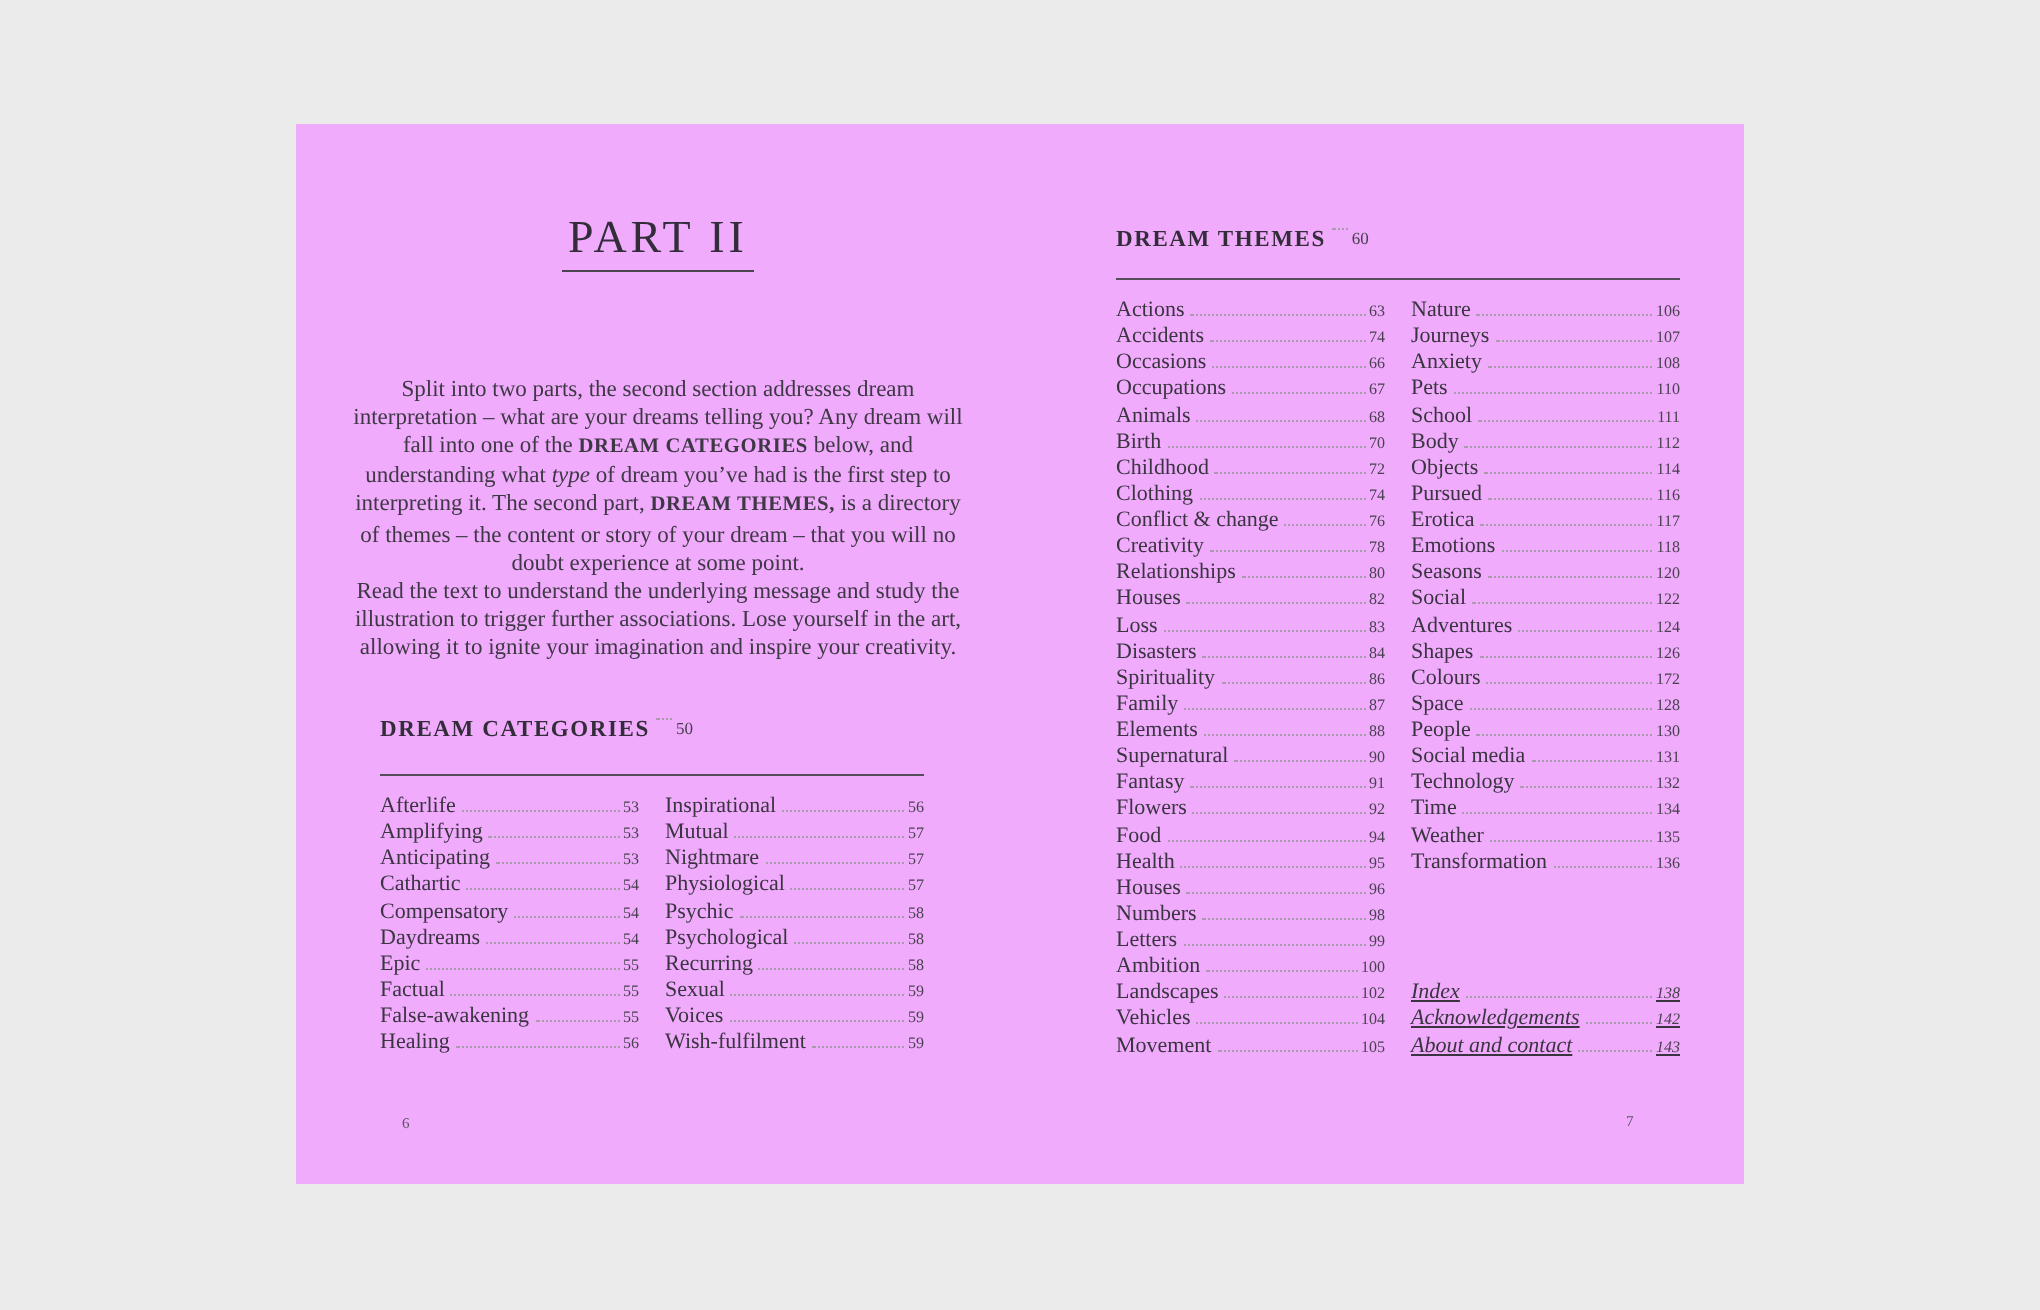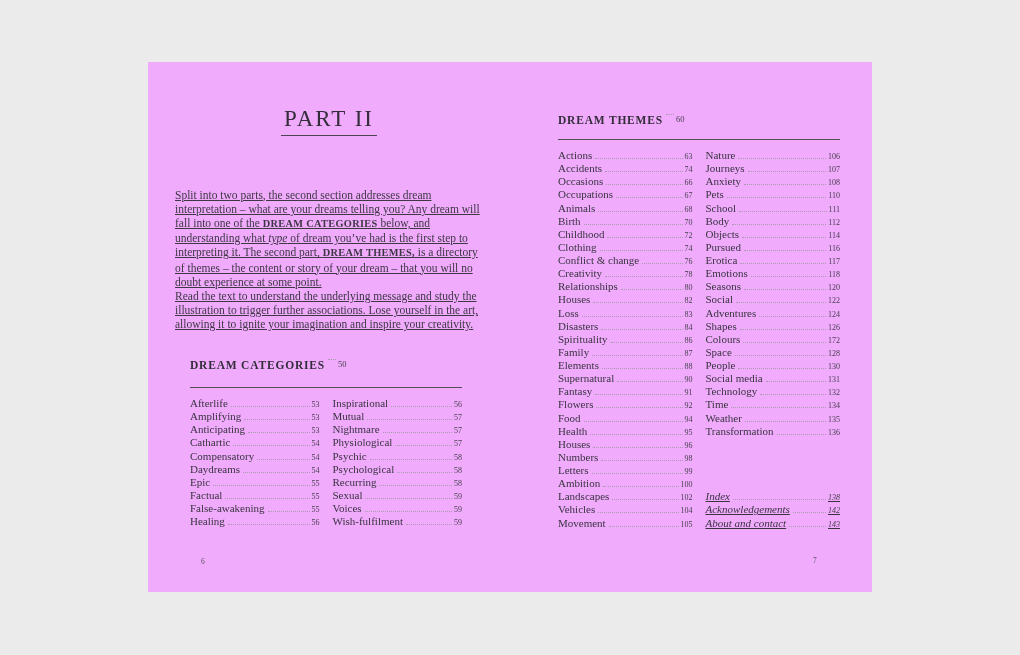--- a/index.html
+++ b/index.html
@@ -22,21 +22,21 @@
   .part-title span{
     display:inline-block;border-bottom:1.5px solid #4a4450;
     padding:0 3px 3px 3px;
   }
   .section-title{
     position:absolute;left:0;top:80px;width:362px;text-align:center;
     font-size:19px;letter-spacing:1.2px;color:#332d3a;
   }
   .intro{
     position:absolute;left:27px;top:114px;width:308px;
-    font-size:11.5px;line-height:14.2px;color:#3e3744;text-decoration:underline;
+    text-align:center;font-size:11.5px;line-height:14.2px;color:#3e3744;
   }
   .intro .b{font-weight:bold;font-size:0.9em;letter-spacing:0.3px;}
   .intro .i{font-style:italic;}
   
   .toc-block{position:absolute;}
   .cat-block{left:42px;top:297px;width:272px;}
   .theme-block{left:410px;top:52px;width:282px;}
   .toc-heading-row{
     display:flex;align-items:flex-start;height:15px;
   }

